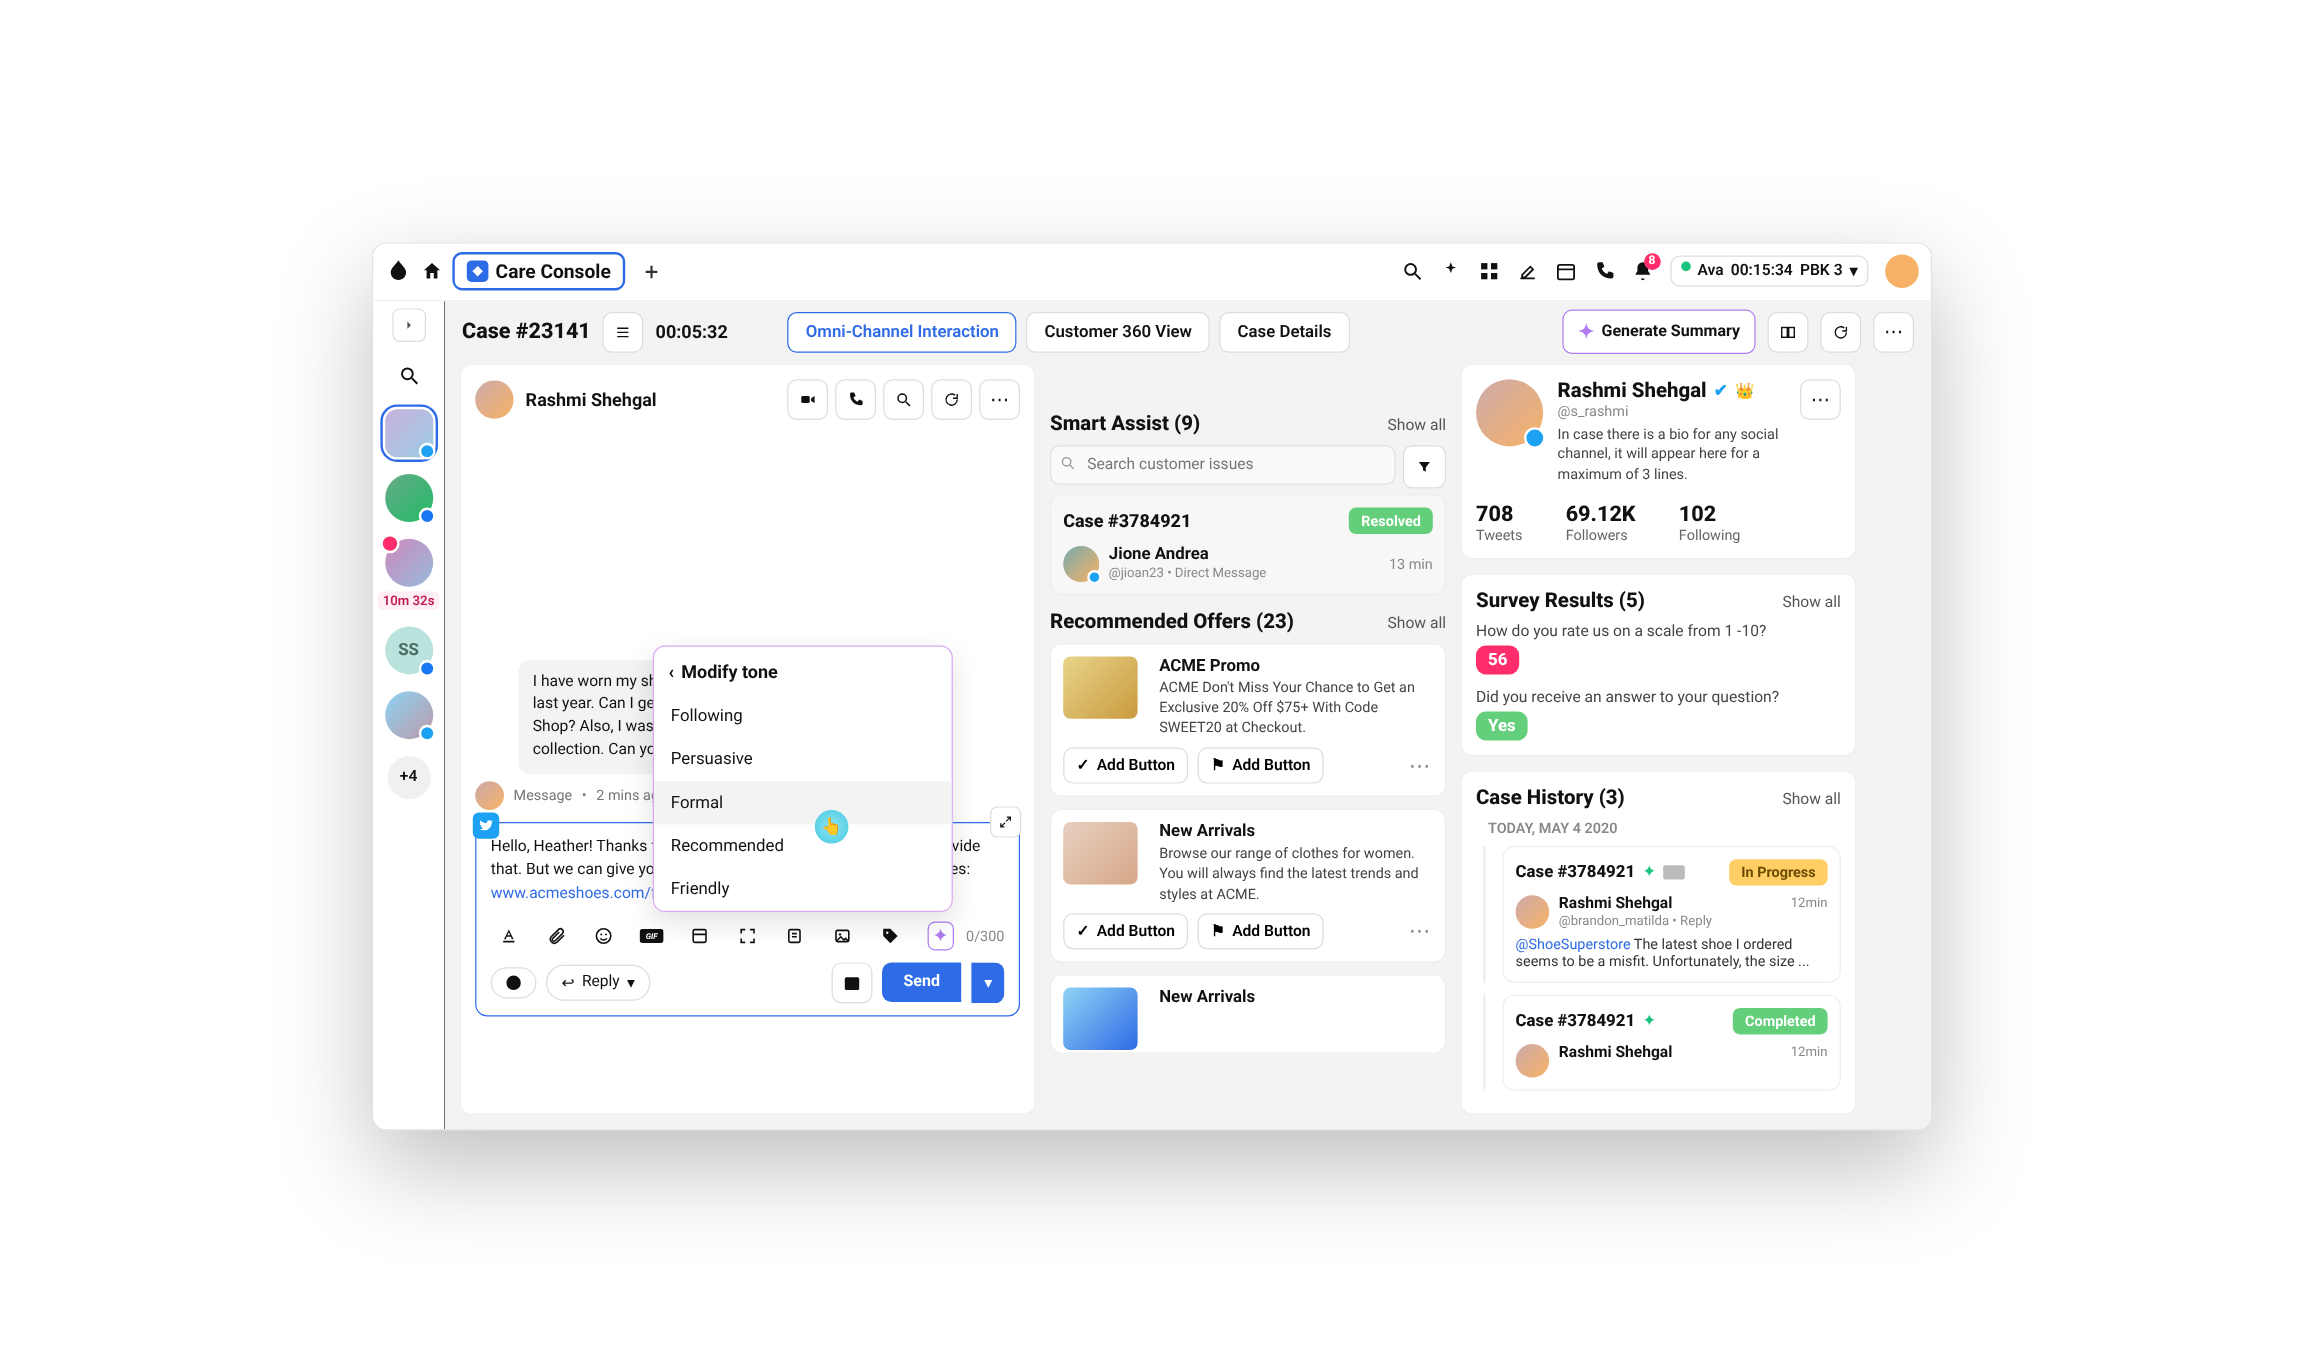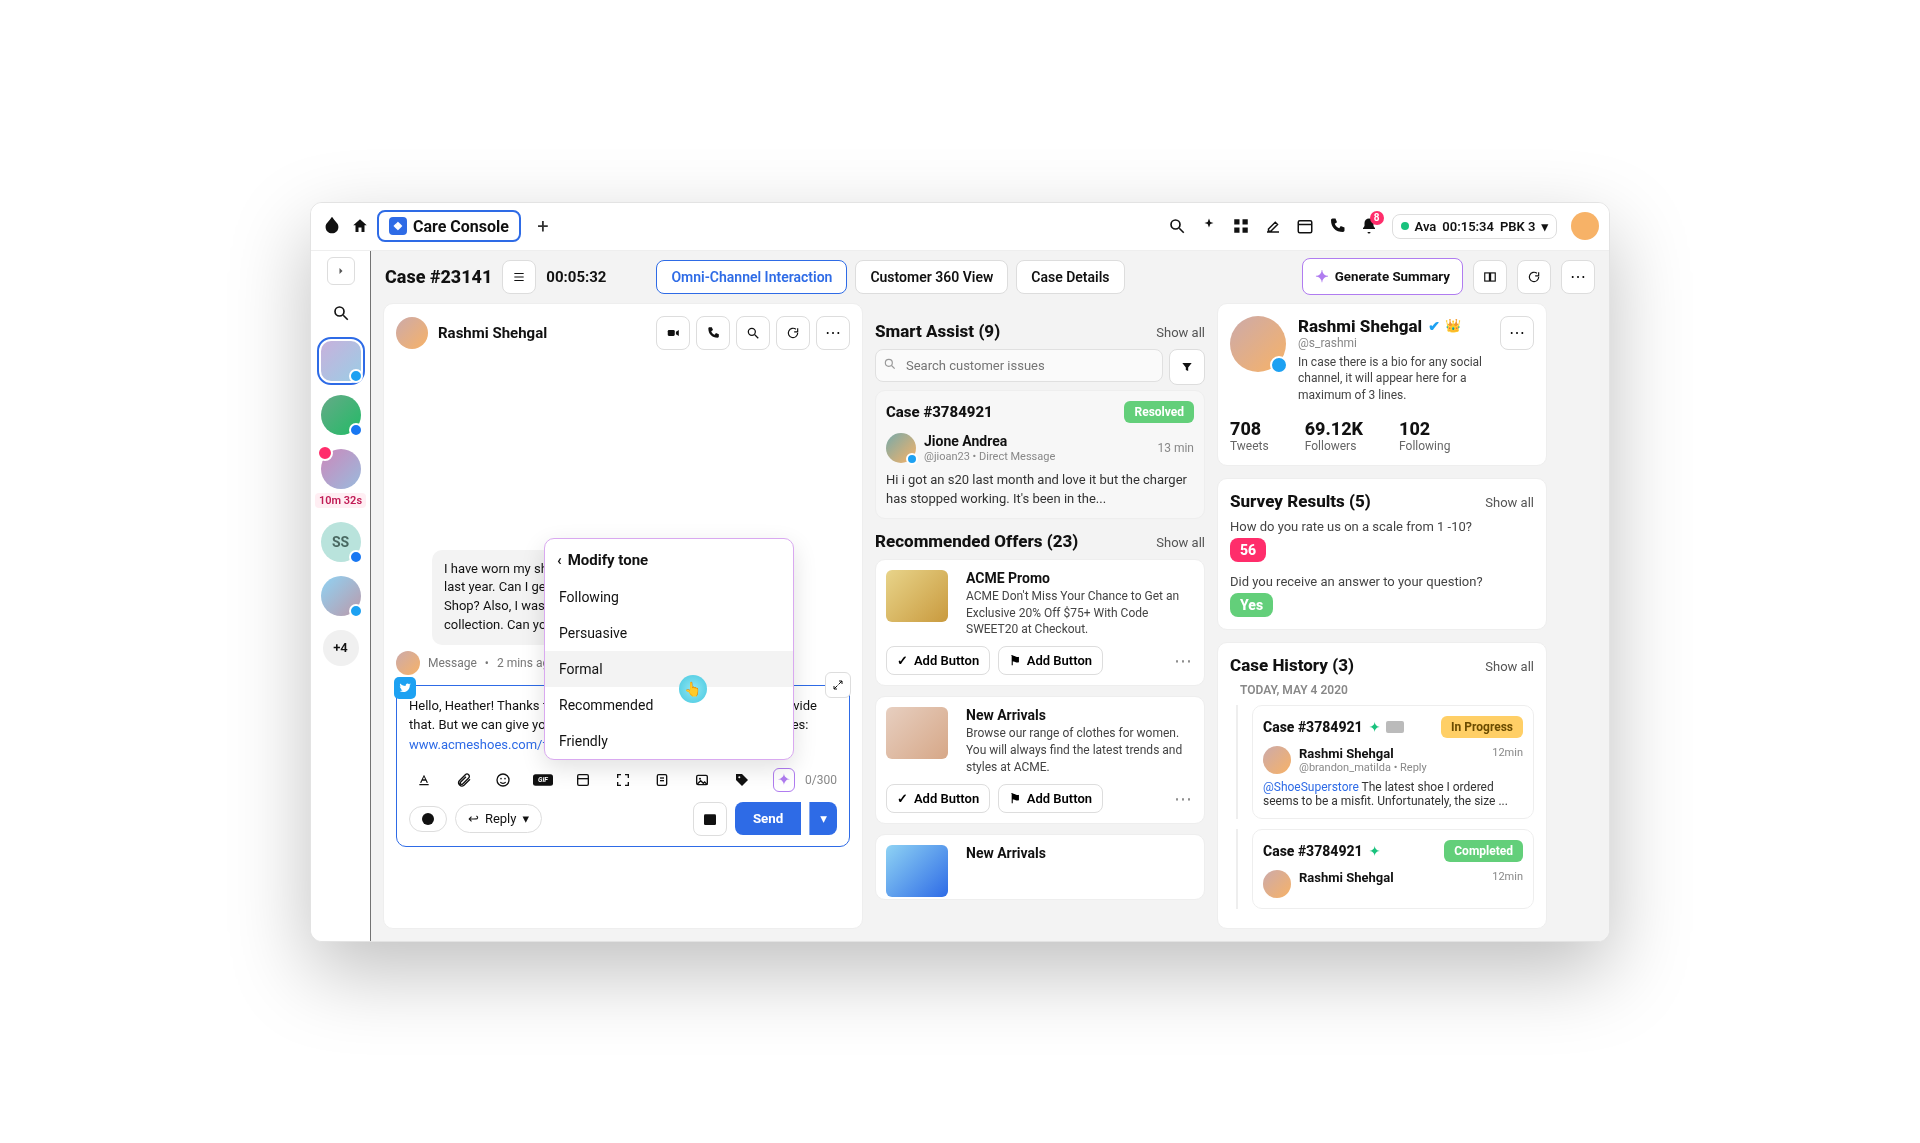--- a/index.html
+++ b/index.html
@@ -11,21 +11,21 @@
   .logo-leaf { width:22px; height:22px; }
   .home-icon, .ico { width:18px; height:18px; display:inline-flex; align-items:center; justify-content:center; color:#111; }
   .tab-chip { display:flex; align-items:center; gap:6px; border:2px solid #2e6be6; border-radius:8px; padding:4px 10px; height:32px; font-weight:700; }
   .tab-chip .sq { width:18px;height:18px;background:#2e6be6;color:#fff;border-radius:4px;display:flex;align-items:center;justify-content:center;font-size:11px;font-weight:700;}
   .plus { width:28px;height:28px;border-radius:6px;display:flex;align-items:center;justify-content:center;font-size:20px;color:#333;cursor:pointer;}
   .spacer { flex:1; }
   .top-actions { display:flex; align-items:center; gap:14px; }
   .top-actions .ico { cursor:pointer; color:#111; }
   .bell-wrap { position:relative; }
   .bell-badge { position:absolute; top:-6px; right:-6px; background:#ff2d6b; color:#fff; font-size:10px; border-radius:8px; padding:0 4px; line-height:14px; font-weight:700;}
-  .status-box { display:flex; align-items:center; gap:6px; border:1px solid #ddd; border-radius:8px; padding:4px 8px; font-size:13px; font-weight:600; cursor:pointer;}
+  .status-box { display:flex; gap:6px; border:1px solid #ddd; border-radius:8px; padding:4px 8px; font-size:13px; font-weight:600; cursor:pointer;}
   .dot-green{width:8px;height:8px;border-radius:50%;background:#19c27d;}
   .user-av{width:28px;height:28px;border-radius:50%;background:#f7b267;}
   
   .body { flex:1; display:flex; min-height:0; }
   .leftrail { width:60px; background:#fff; border-right:1px solid #737373; display:flex; flex-direction:column; align-items:center; padding-top:6px; gap:14px;}
   .rail-collapse{width:28px;height:28px;border:1px solid #ddd;border-radius:6px;display:flex;align-items:center;justify-content:center;cursor:pointer;}
   .rail-search{width:28px;height:28px;display:flex;align-items:center;justify-content:center;cursor:pointer;}
   .rail-av{width:40px;height:40px;border-radius:50%;background:linear-gradient(135deg,#c8b1dc,#9bcde5);position:relative;cursor:pointer;}
   .rail-av .corner{position:absolute;right:-2px;bottom:-2px;width:14px;height:14px;border-radius:50%;background:#1da1f2;border:2px solid #fff;}
   .rail-av.sel{outline:2px solid #2e6be6;outline-offset:2px;border-radius:10px;}
@@ -474,21 +474,20 @@
               <div class="cc-user">
                 <div class="av">
                       <span class="tw"></span>
                     </div>
                 <div>
                   <div class="uname">Jione Andrea</div>
                   <div class="uhandle">@jioan23 • Direct Message</div>
                 </div>
                 <span class="time">13 min</span>
               </div>
-              <div class="cc-text">Hi i got an s20 last month and love it but the charger has stopped working.  It's been in the...</div>
             </div>
           </div>
 
           <div>
             <div class="sec-head">
               <h3>Recommended Offers (23)</h3>
               <span class="showall">Show all</span>
             </div>
             <div class="offer">
               <div class="offer-top">

